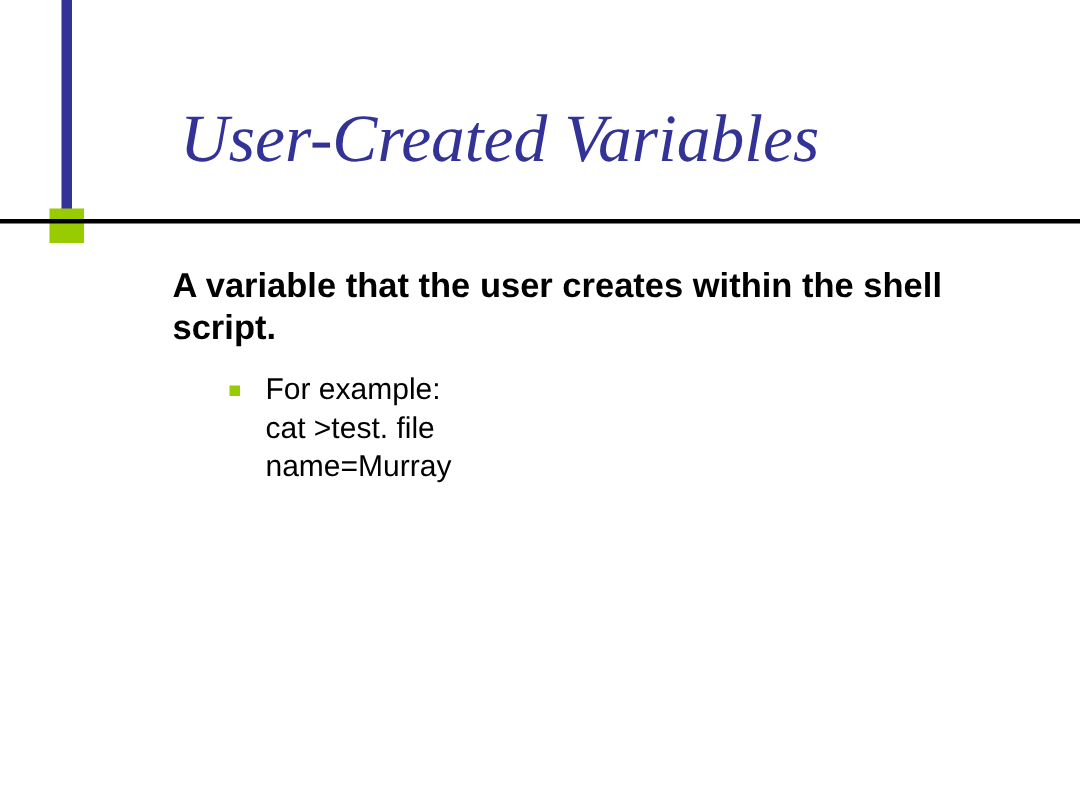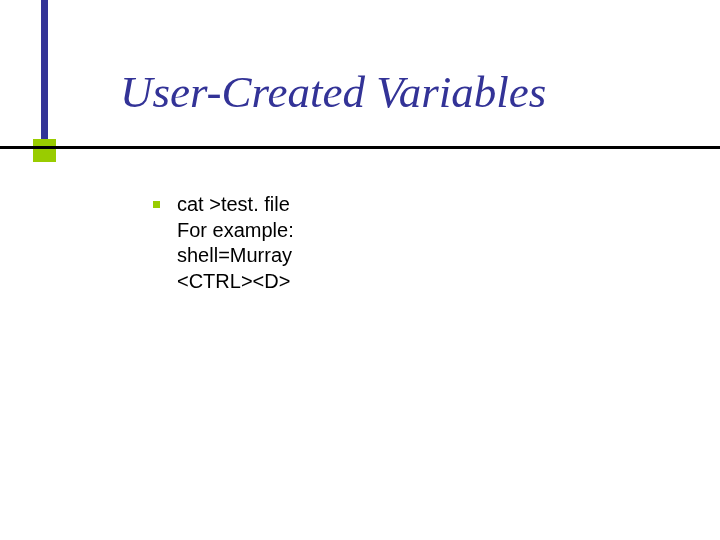--- a/index.html
+++ b/index.html
@@ -19,27 +19,27 @@
 </head>
 <body>
 <div class="slide">
   <div class="decor-vert"></div>
   <div class="decor-sq"></div>
   <div class="decor-hr"></div>
 
   <div class="title">User-Created Variables</div>
 
   <div class="body">
+    <p class="lead">A variable that the user creates within the shell script.</p>
 
 
     <div class="sub">
       <div class="row">
         <span class="sq2"></span>
         <div>
+          <div>For example:</div>
           <div>cat &gt;test. file</div>
-          <div>For example:</div>
-          <div>shell=Murray</div>
-          <div>&lt;CTRL&gt;&lt;D&gt;</div>
+          <div>name=Murray</div>
         </div>
       </div>
     </div>
   </div>
 </div>
 
 </body></html>

